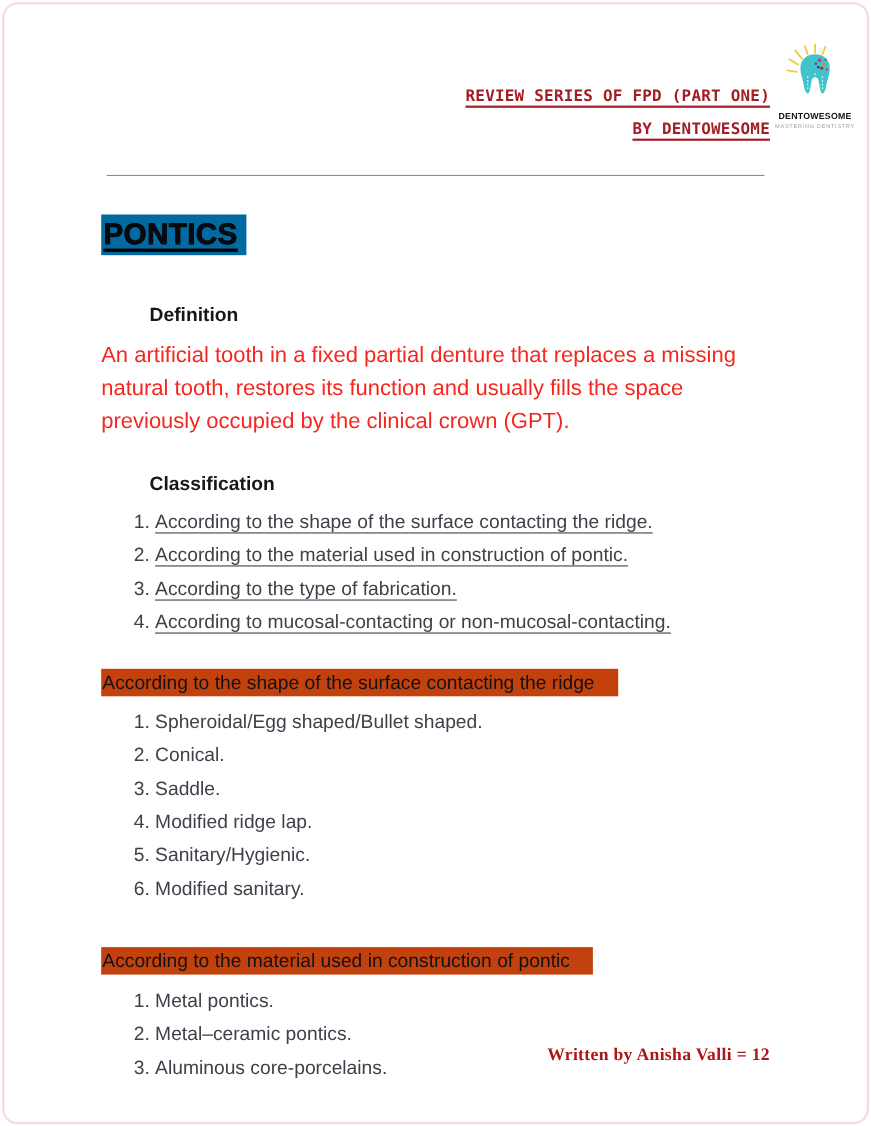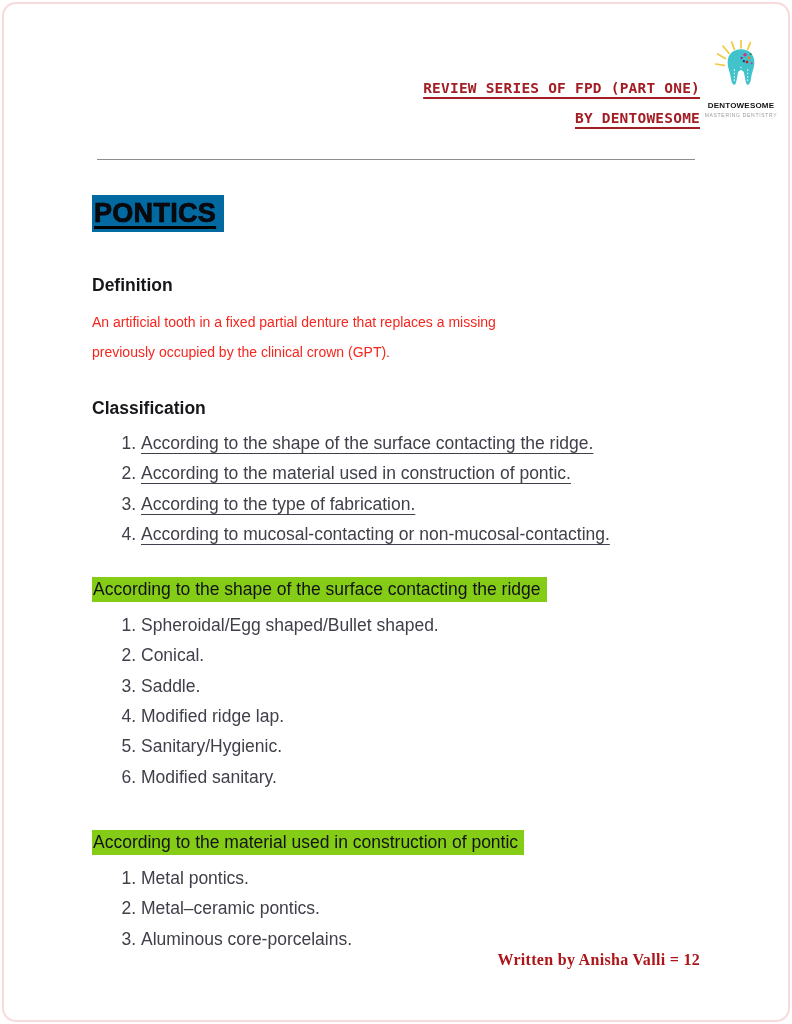--- a/index.html
+++ b/index.html
@@ -44,35 +44,35 @@
   .title-wrap { margin-top:36px; line-height:35px; }
   .title-mark {
     background:#0369a1; color:#0a0a0e;
     font-size:27px; font-weight:bold; letter-spacing:0.3px;
     -webkit-text-stroke:0.7px #000;
     padding:3px 8px 4px 2px;
     text-decoration:underline; text-decoration-thickness:2.5px; text-underline-offset:4px;
   }
 
   .section-heading {
-    font-size:17.5px; font-weight:bold; color:#17171b; line-height:22px;
+    font-size:17.5px; font-weight:bold; color:#17171b; line-height:22px;margin-left:44px;
   }
   .mt-def { margin-top:40px; }
   .mt-class { margin-top:30px; }
 
-  .red-para { margin-top:11px; font-size:14px; line-height:30px; color:#f5261e; }
+  .red-para { margin-top:11px; font-size:20px; line-height:30px; color:#f5261e; }
   .red-para span { display:block; }
 
   ol { margin-top:9px; padding-left:49px; font-size:17.5px; line-height:30.3px; color:#40404a; }
   ol.u-list span {
     text-decoration:underline; text-decoration-thickness:1px; text-underline-offset:4px;text-align:right;
   }
 
   .hl-heading { font-size:17.5px; font-weight:400; color:#121216; line-height:24px; }
-  .hl-heading mark { background:#84cc16; color:#121216; padding:2px 6px 3px 1px; }
+  .hl-heading mark { background:#c2410c; color:#121216; padding:2px 21px 3px 1px; }
   .mt-hl1 { margin-top:28px; }
   .mt-hl2 { margin-top:38px; }
 
   
   .footer {
     position:absolute; top:951px; right:92px;
     font-family:Liberation Serif, serif;
     font-weight:bold; font-size:16px; letter-spacing:0.3px;
     color:#ae1519;
   }
@@ -127,20 +127,21 @@
 
 <main>
 
   <div class="title-wrap">
     <mark class="title-mark">PONTICS</mark>
   </div>
 
   <h2 class="section-heading mt-def">Definition</h2>
   <p class="red-para">
     <span>An artificial tooth in a fixed partial denture that replaces a missing</span>
+    <span>natural tooth, restores its function and usually fills the space</span>
     <span>previously occupied by the clinical crown (GPT).</span>
   </p>
 
   <h2 class="section-heading mt-class">Classification</h2>
   <ol class="u-list">
     <li><span>According to the shape of the surface contacting the ridge.</span></li>
     <li><span>According to the material used in construction of pontic.</span></li>
     <li><span>According to the type of fabrication.</span></li>
     <li><span>According to mucosal-contacting or non-mucosal-contacting.</span></li>
   </ol>

